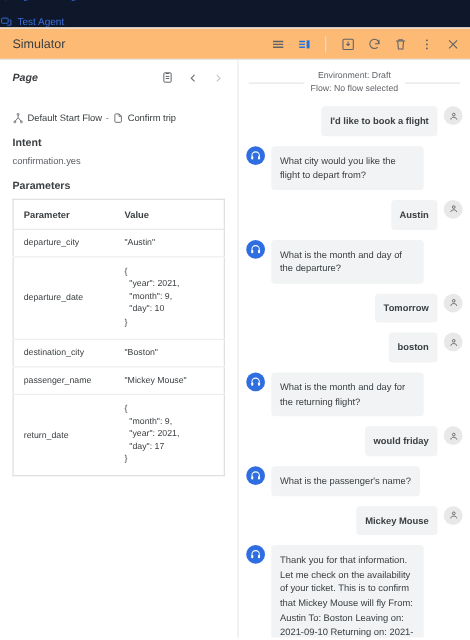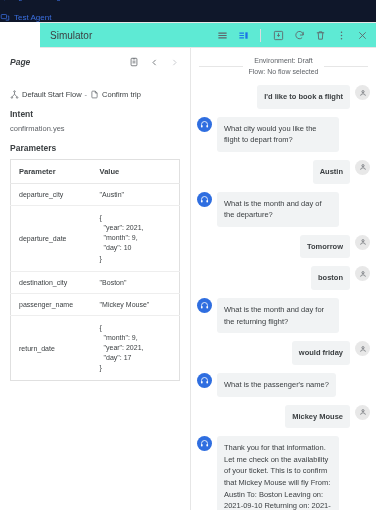--- a/index.html
+++ b/index.html
@@ -28,22 +28,21 @@
   .appbar-action {
     display: flex; align-items: center; gap: 4px;
     color: #3b6fe0; font-size: 8px; white-space: nowrap;
   }
   .appbar-action svg { display: block; }
 
   
   .titlebar {
     height: 26px; border-top: 1px solid #e6e6e6; border-bottom: 1px solid #e6e6e6;
     display: flex; align-items: center; padding: 0 8px 0 10px;
-    background: #5eead4;
-    margin-left: 40px;
+    background: #fdba74;
   }
   .titlebar .title { font-size: 10px; color: #3c4043; }
   .titlebar .spacer { flex: 1; }
   .tools { display: flex; align-items: center; gap: 9px; }
   .tool { display: flex; align-items: center; justify-content: center;
           width: 12px; height: 12px; color: #5f6368; }
   .tool svg { display: block; }
   .tool.active { color: #1a73e8; }
   .vsep { width: 1px; height: 13px; background: #dadce0; margin: 0 2px; }
 

